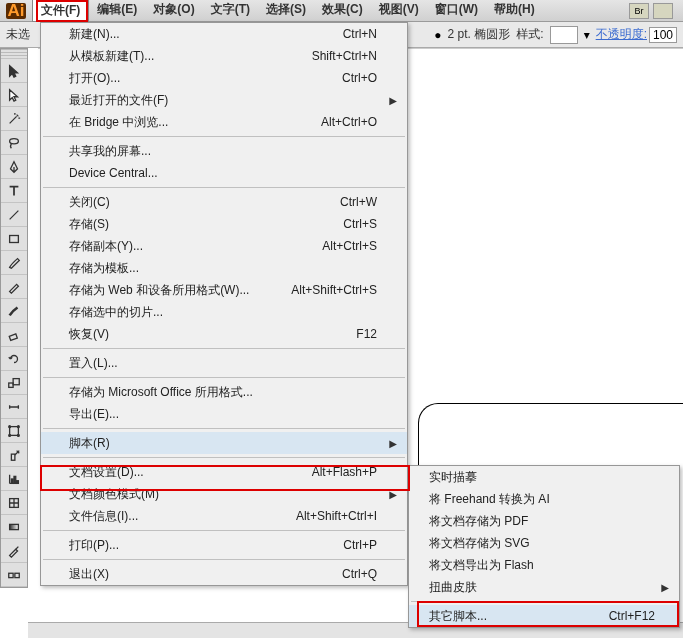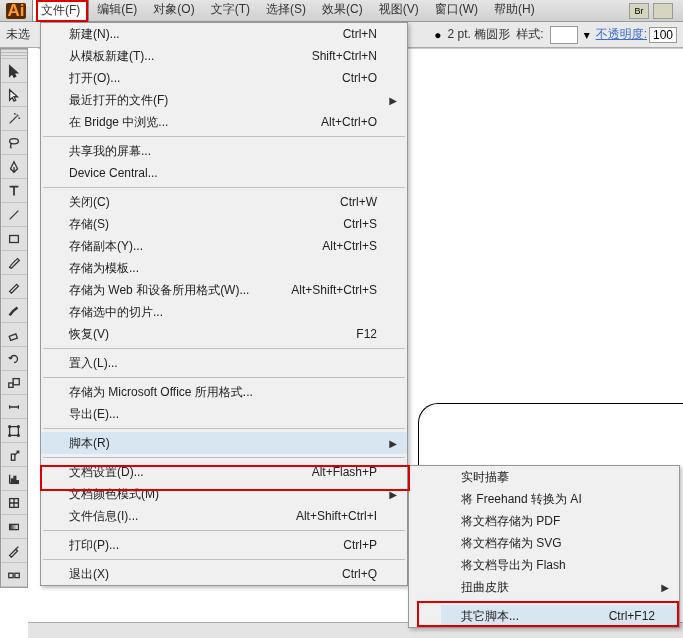--- a/index.html
+++ b/index.html
@@ -1,21 +1,21 @@
 <!DOCTYPE html>
 <html><head>
 <meta charset="utf-8">
 <style>
   * { box-sizing: border-box; margin: 0; padding: 0; font-family: "Microsoft YaHei", SimSun, sans-serif; font-size: 12px; }
   body { background: #fff; width: 683px; height: 638px; overflow: hidden; position: relative; }
 
   
   .menubar { display: flex; align-items: center; height: 22px; background: linear-gradient(#e5e5e5,#d0d0d0); border-bottom: 1px solid #9a9a9a; padding-left: 6px; }
   .app-icon { width: 20px; height: 16px; background: #5a2a00; color: #ff9a2a; font-weight: bold; font-size: 17px; display:flex;align-items:center;justify-content:center;border-radius:2px; margin-right:6px;}
-  .menu-item { padding: 2px 8px; cursor: default; color:#333; }
+  .menu-item { padding: 2px 8px; cursor: default; color:#333;font-weight:bold; }
   .menu-item.active { background:#fff; border:1px solid #888; }
   .menu-right { margin-left:auto; display:flex; gap:4px; padding-right:10px;justify-content:center;}
   .menu-right .chip{ width:20px;height:16px;background:#d6d6bf;border:1px solid #999; display:flex;align-items:center;justify-content:center;font-size:9px;}
 
   .box-file, .box-script, .box-other {position:absolute; border:2px solid #d00; pointer-events:none;}
   .box-file { left:36px; top:0; width:52px; height:22px;}
   .box-script { left:40px; top:465px; width:370px; height:26px;}
   .box-other { left:417px; top:601px; width:262px; height:26px;}
 
   
@@ -35,21 +35,21 @@
 
   
   .dropdown { position:absolute; left:40px; top:22px; width:368px; background:#f0f0f0; border:1px solid #979797; box-shadow:2px 2px 4px rgba(0,0,0,.25); }
   .drow{ display:flex; align-items:center; height:22px; padding:0 30px 0 28px; cursor:default; color:#222; position:relative;}
   .drow .shortcut{ margin-left:auto; color:#222;}
   .drow .arrow{ position:absolute; right:10px; font-size:10px; color:#333;}
   .dsep{ height:1px; background:#c0c0c0; margin:3px 2px;}
   .drow.hover{ background:#d8e6f2;}
 
   
-  .submenu{ position:absolute; left:408px; top:465px; width:272px; background:#f0f0f0; border:1px solid #979797; box-shadow:2px 2px 4px rgba(0,0,0,.25);padding-left:32px;}
+  .submenu{ position:absolute; left:408px; top:465px; width:272px; background:#f0f0f0; border:1px solid #979797; box-shadow:2px 2px 4px rgba(0,0,0,.25);}
   .submenu .drow{ padding:0 24px 0 20px;}
   .submenu .drow.hover{ background:#d8e6f2;}
 
   
   .canvas-area{ position:absolute; left:38px; top:48px; right:0; bottom:0; background:#fff;}
   .shape{ position:absolute; left:380px; top:355px; width:280px; height:300px; border-top:1px solid #000; border-left:1px solid #000; border-top-left-radius:20px;}
   .canvas-area::after{content:""; position:absolute; left:0;right:0;top:0;height:1px;background:#ccc;}
   .hscroll{position:absolute;left:28px;right:0;bottom:0;height:16px;background:#e4e4e4;border-top:1px solid #aaa;}
 </style>
 </head>

